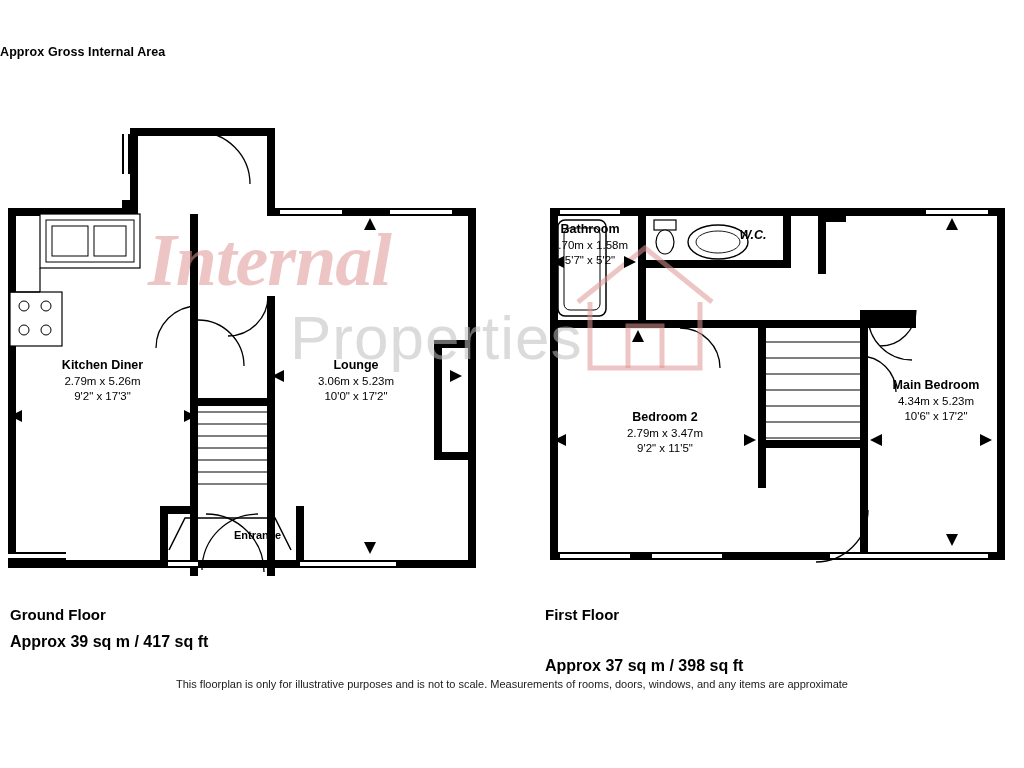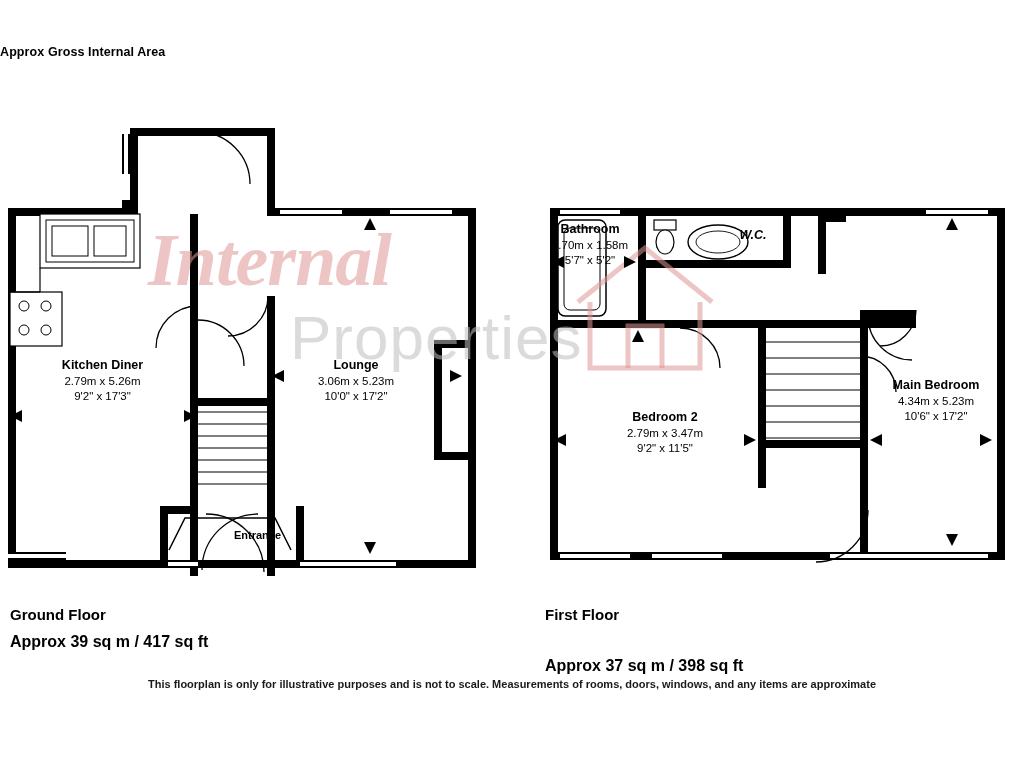--- a/index.html
+++ b/index.html
@@ -97,21 +97,20 @@
   }
 
   .disclaimer {
     position: absolute;
     left: 0; top: 676px;
     width: 1024px;
     text-align: center;
     font-size: 11px;
     line-height: 17px;
     color: #1a1a1a;
-    font-weight: bold;
   }
 
   .arrow { position: absolute; z-index: 6; }
 
   .entrance-label {
     position: absolute;
     font-size: 11px;
     font-weight: bold;
     z-index: 7;
   }

